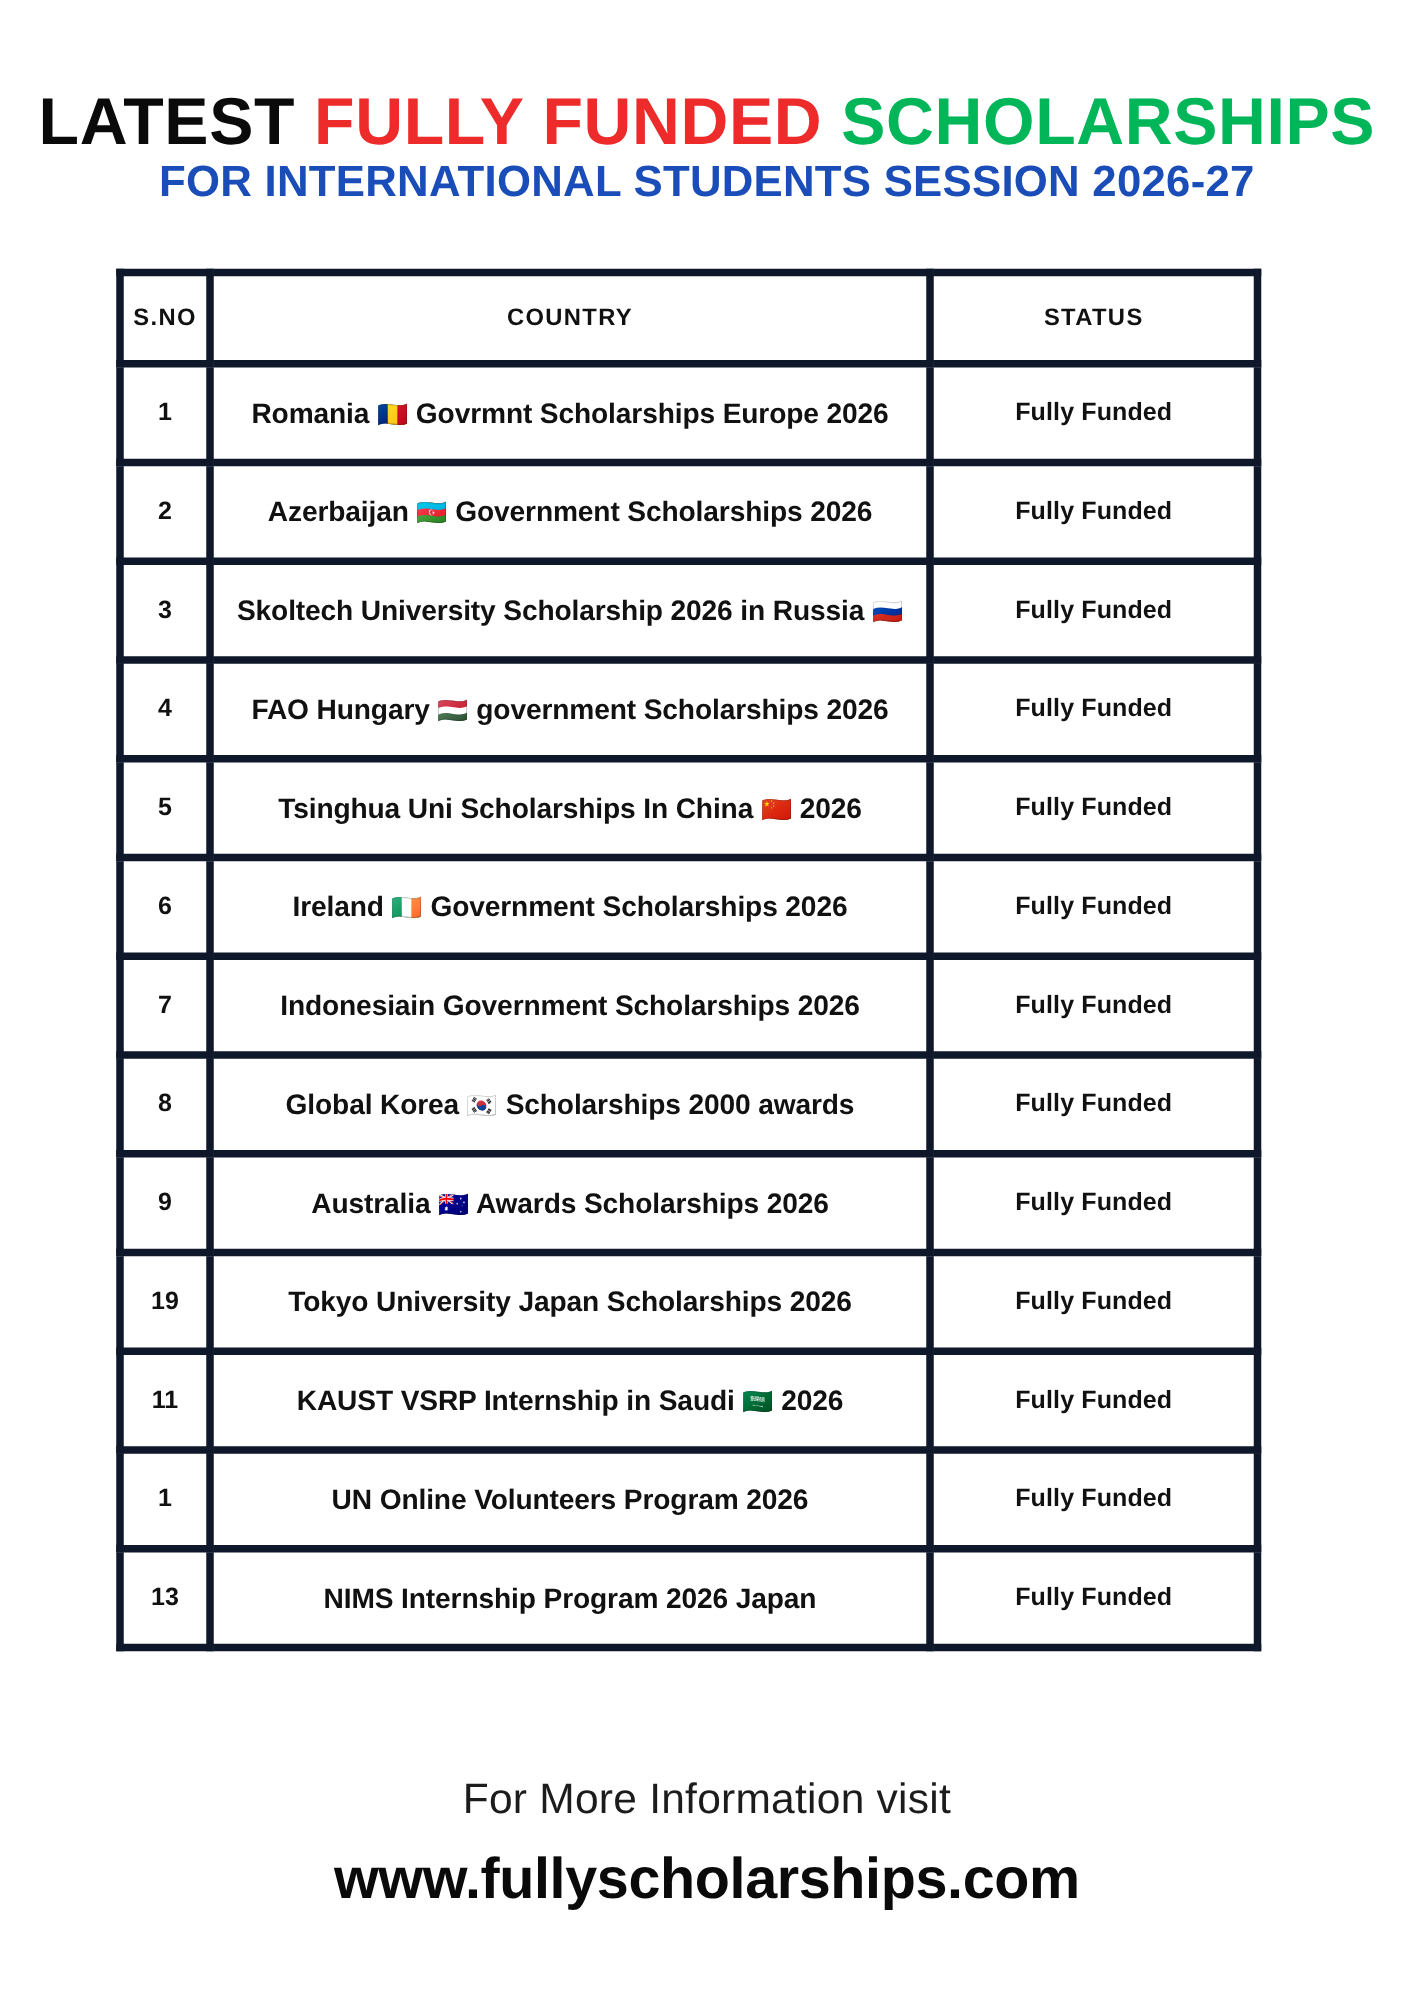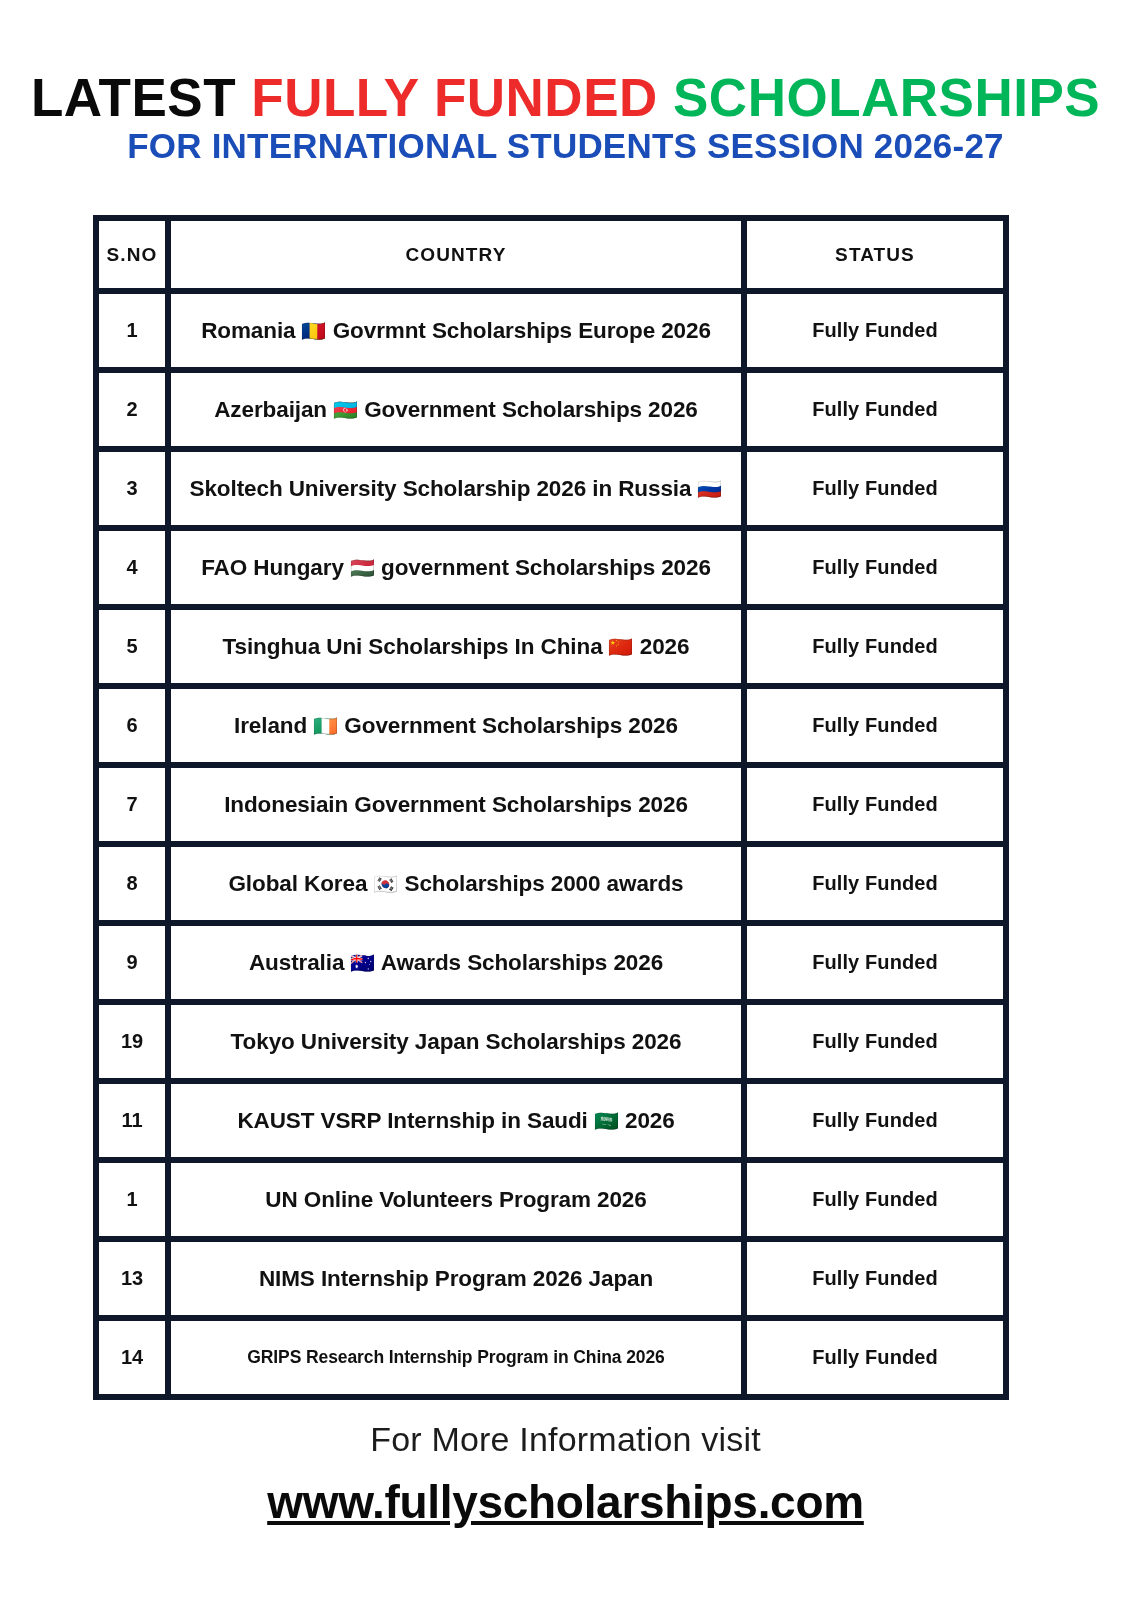--- a/index.html
+++ b/index.html
@@ -133,21 +133,20 @@
     color: #1c1c1c;
     letter-spacing: 0.2px;
   }
 
   .footer-line2 {
     margin-top: 16px;
     font-size: 46px;
     font-weight: bold;
     color: #0a0a0a;
     letter-spacing: -0.3px;
-    text-decoration: underline;
   }
 </style>
 </head>
 <body>
 
 <div class="page">
 
   <div class="title-block">
     <div class="main-title"><span class="t-latest">LATEST </span><span class="t-fully">FULLY FUNDED </span><span class="t-schol">SCHOLARSHIPS</span></div>
     <div class="sub-title">FOR  INTERNATIONAL STUDENTS SESSION 2026-27</div>
@@ -226,25 +225,20 @@
           <tr>
             <td class="sno">1</td>
             <td class="country"><span>UN Online Volunteers Program 2026</span><span class="flag"></span><span></span></td>
             <td class="status">Fully Funded</td>
           </tr>
           <tr>
             <td class="sno">13</td>
             <td class="country"><span>NIMS Internship Program 2026 Japan</span><span class="flag"></span><span></span></td>
             <td class="status">Fully Funded</td>
           </tr>
-          <tr class="small-row">
-            <td class="sno">14</td>
-            <td class="country"><span>GRIPS Research Internship Program in China 2026</span><span class="flag"></span><span></span></td>
-            <td class="status">Fully Funded</td>
-          </tr>
         </tbody>
     </table>
   </div>
 
   <div class="footer">
     <div class="footer-line1">For More Information visit</div>
     <div class="footer-line2">www.fullyscholarships.com</div>
   </div>
 
 </div>

